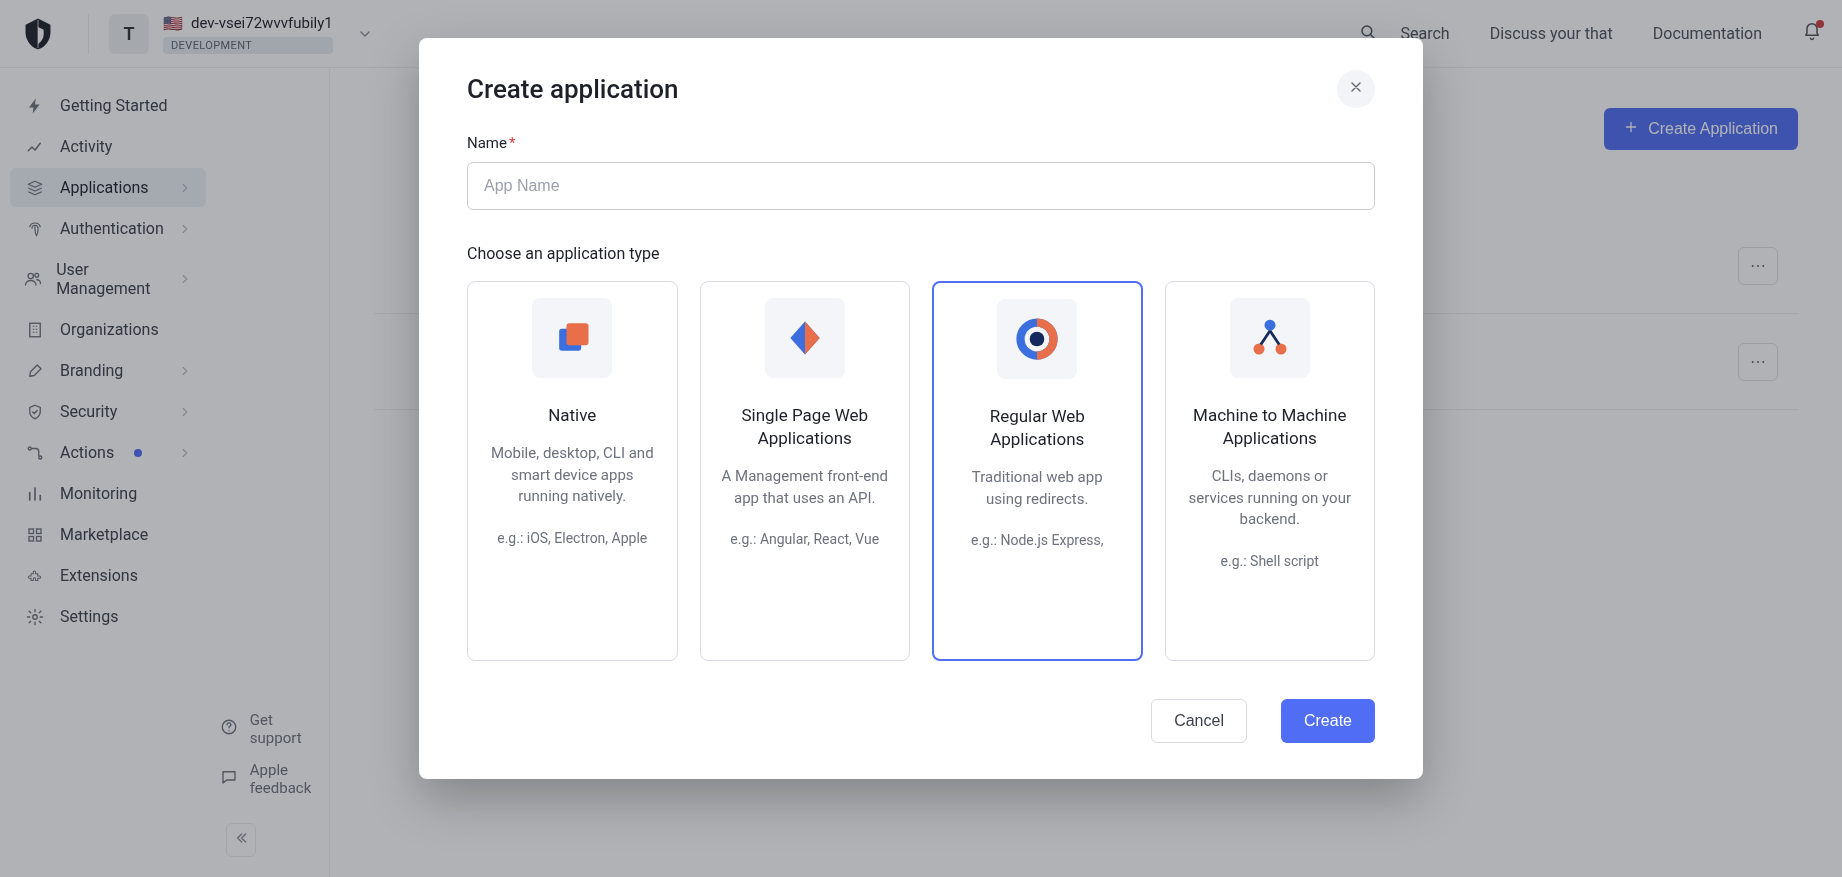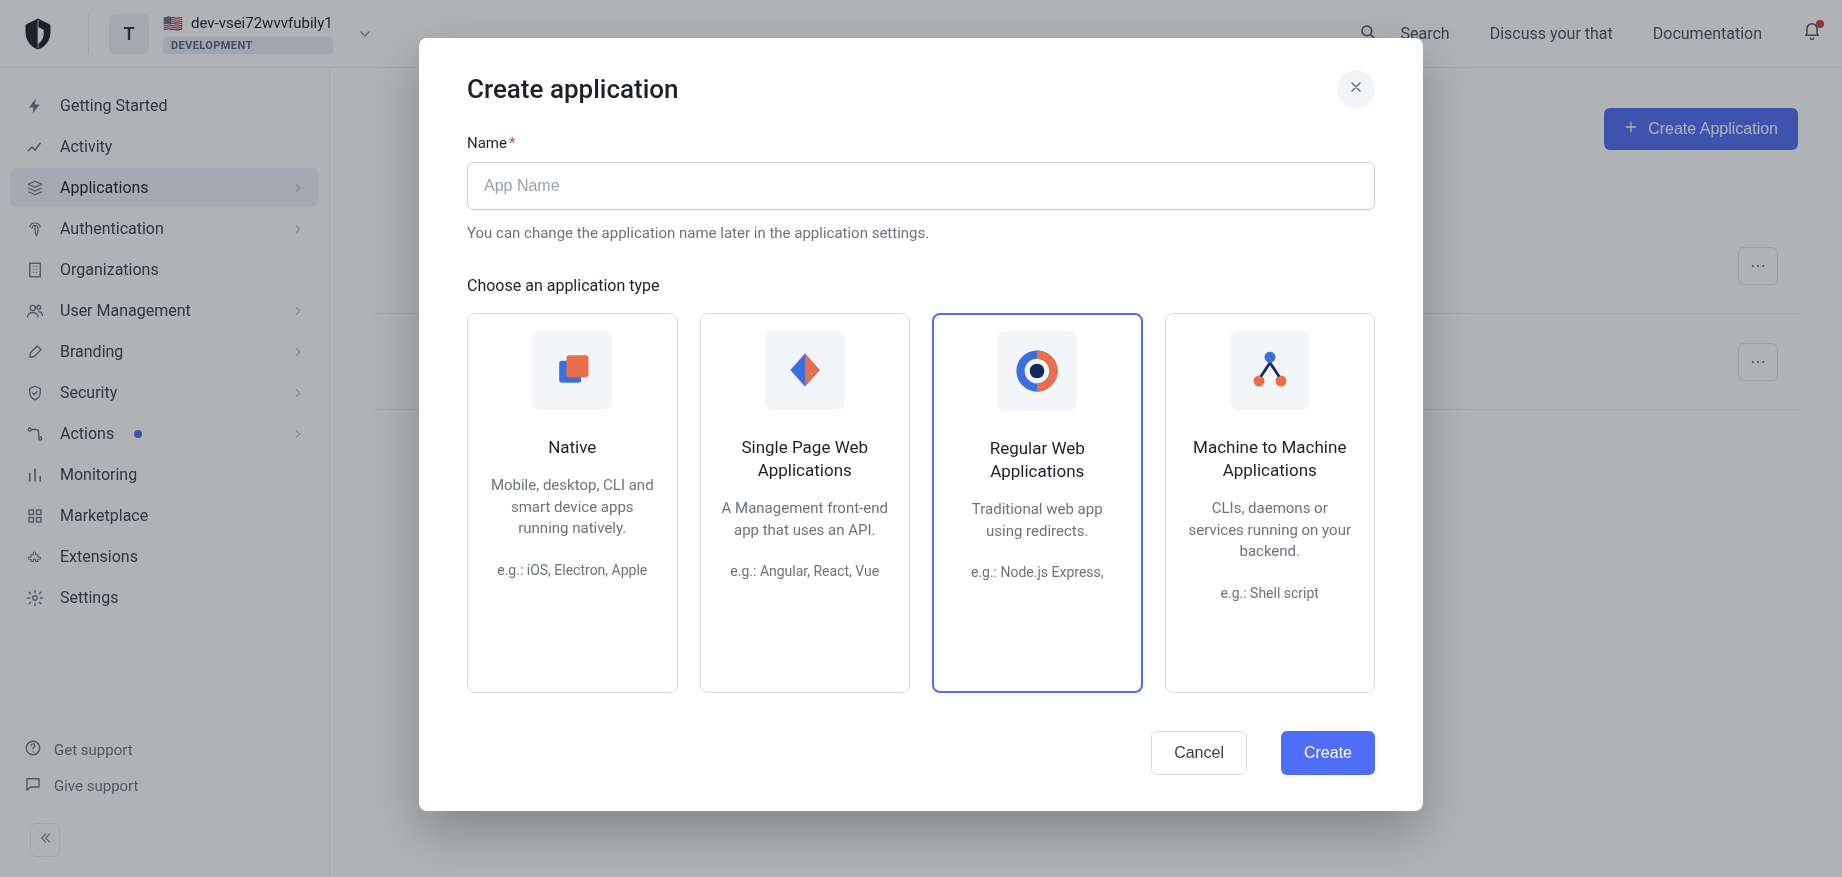--- a/index.html
+++ b/index.html
@@ -8,30 +8,30 @@
 
 .topbar { height: 68px; display: flex; align-items: center; padding: 0 20px; border-bottom: 1px solid rgba(0,0,0,0.06); }
 .logo { width: 36px; height: 36px; display: flex; align-items: center; justify-content: center; margin-right: 18px; }
 .logo svg { width: 34px; height: 34px; }
 .topbar .divider { width: 1px; height: 40px; background: rgba(0,0,0,0.08); margin: 0 14px; }
 .tenant-box { display: flex; align-items: center; gap: 14px; padding: 4px 6px; }
 .tenant-avatar { width: 40px; height: 40px; border-radius: 6px; background: #eff0f3; display: flex; align-items: center; justify-content: center; font-weight: 600; font-size: 18px; color: #333; }
 .tenant-meta { display: flex; flex-direction: column; gap: 4px; }
 .tenant-row1 { display: flex; align-items: center; gap: 8px; font-size: 15px; color: #1e212a; }
 .flag { font-size: 16px; }
-.env-badge { display: inline-block; background: #e9ecf2; color: #5f6470; font-size: 11px; font-weight: 700; letter-spacing: 0.4px; padding: 2px 8px; border-radius: 4px; }
+.env-badge { display: inline-block; background: #e9ecf2; color: #5f6470; font-size: 11px; font-weight: 400; letter-spacing: 0.4px; padding: 2px 8px; border-radius: 4px; }
 .chevron { margin-left: 10px; color: #8a8f99; }
 .topbar-right { margin-left: auto; display: flex; align-items: center; gap: 40px; }
 .topbar-link { font-size: 16px; color: #4d525e; display: flex; align-items: center; gap: 24px; cursor: pointer; }
 .bell-wrap { position: relative; }
 .bell-dot { position: absolute; top: -2px; right: -2px; width: 8px; height: 8px; background: #d03e3e; border-radius: 50%; }
 
 
 .shell { display: flex; height: calc(100% - 68px); position: relative; }
-.sidebar { width: 330px; background: #fff; border-right: 1px solid rgba(0,0,0,0.06); display: flex; flex-direction: column; padding: 18px 10px 10px; }
+.sidebar { width: 330px; background: #fff; border-right: 1px solid rgba(0,0,0,0.06); display: flex; flex-direction: row; padding: 18px 10px 10px; }
 .nav { list-style: none; display: flex; flex-direction: column; gap: 2px; }
 .nav-item { display: flex; align-items: center; gap: 14px; padding: 10px 14px; border-radius: 6px; font-size: 16px; color: #3c414d; cursor: pointer; position: relative; }
 .nav-item .icon { width: 22px; display: flex; justify-content: center; color: #6d727e; }
 .nav-item.active { background: #eef1f7; color: #1e212a; }
 .nav-item .chev-r { margin-left: auto; color: #b8bcc6; }
 .nav-item .dot { width: 8px; height: 8px; background: #4f6df5; border-radius: 50%; margin-left: 6px; }
 .sidebar-footer { margin-top: auto; padding: 8px 14px 4px; display: flex; flex-direction: column; gap: 14px; }
 .sf-item { display: flex; align-items: center; gap: 12px; font-size: 15px; color: #6d727e; cursor: pointer; }
 .collapse-btn { align-self: flex-start; margin: 12px 6px 6px; color: #8a8f99; cursor: pointer; padding: 6px; border: 1px solid rgba(0,0,0,0.08); border-radius: 6px; }
 
@@ -166,40 +166,40 @@
           <span>Authentication</span>
           <span class="chev-r">
             <svg width="14" height="14" viewBox="0 0 24 24">
               <path d="M9 6l6 6-6 6" stroke="currentColor" stroke-width="2" fill="none" stroke-linecap="round"></path>
             </svg>
           </span>
         </li>
         <li class="nav-item">
           <span class="icon">
             <svg width="18" height="18" viewBox="0 0 24 24">
-              <rect x="5" y="3" width="14" height="18" stroke="currentColor" stroke-width="1.8" fill="none"></rect>
-              <path d="M9 7h2M13 7h2M9 11h2M13 11h2M9 15h2M13 15h2" stroke="currentColor" stroke-width="1.6"></path>
-            </svg>
-          </span>
-          <span>Organizations</span>
-        </li>
-        <li class="nav-item">
-          <span class="icon">
-            <svg width="18" height="18" viewBox="0 0 24 24">
               <circle cx="9" cy="8" r="3.5" stroke="currentColor" stroke-width="1.8" fill="none"></circle>
               <path d="M2 20c0-3.3 3.1-6 7-6s7 2.7 7 6 M17 13c2.8 0 5 2.2 5 5" stroke="currentColor" stroke-width="1.8" fill="none" stroke-linecap="round"></path>
               <circle cx="17" cy="7" r="2.5" stroke="currentColor" stroke-width="1.8" fill="none"></circle>
             </svg>
           </span>
           <span>User Management</span>
           <span class="chev-r">
             <svg width="14" height="14" viewBox="0 0 24 24">
               <path d="M9 6l6 6-6 6" stroke="currentColor" stroke-width="2" fill="none" stroke-linecap="round"></path>
             </svg>
           </span>
+        </li>
+        <li class="nav-item">
+          <span class="icon">
+            <svg width="18" height="18" viewBox="0 0 24 24">
+              <rect x="5" y="3" width="14" height="18" stroke="currentColor" stroke-width="1.8" fill="none"></rect>
+              <path d="M9 7h2M13 7h2M9 11h2M13 11h2M9 15h2M13 15h2" stroke="currentColor" stroke-width="1.6"></path>
+            </svg>
+          </span>
+          <span>Organizations</span>
         </li>
         <li class="nav-item">
           <span class="icon">
             <svg width="18" height="18" viewBox="0 0 24 24">
               <path d="M15 4l5 5-9 9-6 1 1-6 9-9Z" stroke="currentColor" stroke-width="1.8" fill="none" stroke-linejoin="round"></path>
             </svg>
           </span>
           <span>Branding</span>
           <span class="chev-r">
             <svg width="14" height="14" viewBox="0 0 24 24">
@@ -279,21 +279,21 @@
         <span><svg width="18" height="18" viewBox="0 0 24 24">
               <circle cx="12" cy="12" r="9" stroke="currentColor" stroke-width="1.8" fill="none"></circle>
               <path d="M9.5 9a2.5 2.5 0 1 1 3.5 2.3c-.8.4-1 .9-1 1.7M12 17h.01" stroke="currentColor" stroke-width="1.8" fill="none" stroke-linecap="round"></path>
             </svg></span>
         <span>Get support</span>
       </div>
       <div class="sf-item">
         <span><svg width="18" height="18" viewBox="0 0 24 24">
               <path d="M4 5h16v11H9l-5 4V5Z" stroke="currentColor" stroke-width="1.8" fill="none" stroke-linejoin="round"></path>
             </svg></span>
-        <span>Give support</span>
+        <span>Apple feedback</span>
       </div>
       <div class="collapse-btn">
         <svg width="16" height="16" viewBox="0 0 24 24">
             <path d="M13 6l-6 6 6 6M19 6l-6 6 6 6" stroke="currentColor" stroke-width="2" fill="none" stroke-linecap="round"></path>
           </svg>
       </div>
     </div>
   </nav>
 
   <main class="main">
@@ -328,21 +328,20 @@
               <path d="M6 6l12 12M18 6L6 18" stroke="currentColor" stroke-width="2" stroke-linecap="round"></path>
             </svg></span>
       </div>
     </div>
 
     <div class="modal-body">
       <label class="field-label">
         <span>Name</span><span class="req">*</span>
       </label>
       <input class="text-input" type="text" placeholder="App Name" style="">
-      <p class="help-text">You can change the application name later in the application settings.</p>
 
       <p class="section-label">Choose an application type</p>
 
       <div class="type-grid" id="type-grid">
           <div class="type-card">
             <div class="type-icon-wrap">
               <svg width="44" height="44" viewBox="0 0 48 48">
                 <rect x="10" y="14" width="24" height="24" rx="3" fill="#3b6fe0"></rect>
                 <rect x="18" y="8" width="24" height="24" rx="3" fill="#e86f4a"></rect>
               </svg>

